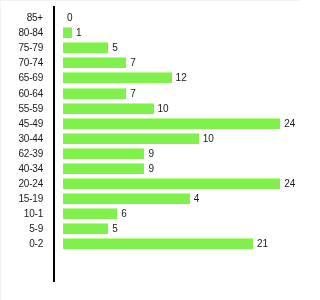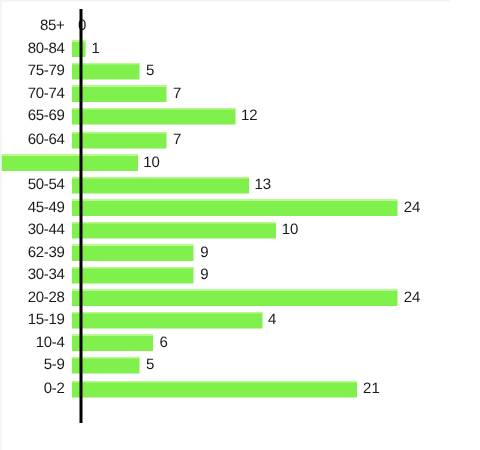--- a/index.html
+++ b/index.html
@@ -25,20 +25,21 @@
     left: 0;
     top: 9px;
     width: 300px;
     height: 284px;
   }
   .row {
     position: relative;
     height: 15.1px;
     display: flex;
     align-items: center;
+    gap: 15px;
   }
   .cat-label {
     width: 47px;
     flex: 0 0 47px;
     text-align: right;
     font-size: 10px;
     line-height: 11px;
     color: #1a1a1a;
     letter-spacing: -0.2px;
     padding-right: 5px;
@@ -119,33 +120,27 @@
         </div>
       </div>
       <div class="row">
         <div class="cat-label">60-64</div>
         <div class="bar-zone">
           <div class="bar" style="width: 63.35px;"></div>
           <div class="val-label">7</div>
         </div>
       </div>
       <div class="row">
+        <div class="cat-label">55-59</div>
         <div class="bar-zone">
           <div class="bar" style="width: 90.5px;"></div>
           <div class="val-label">10</div>
         </div>
       </div>
       <div class="row">
-        <div class="cat-label">50-54</div>
-        <div class="bar-zone">
-          <div class="bar" style="width: 117.65px;"></div>
-          <div class="val-label">13</div>
-        </div>
-      </div>
-      <div class="row">
         <div class="cat-label">45-49</div>
         <div class="bar-zone">
           <div class="bar" style="width: 217.2px;"></div>
           <div class="val-label">24</div>
         </div>
       </div>
       <div class="row">
         <div class="cat-label">30-44</div>
         <div class="bar-zone">
           <div class="bar" style="width: 135.75px;"></div>
@@ -153,42 +148,42 @@
         </div>
       </div>
       <div class="row">
         <div class="cat-label">62-39</div>
         <div class="bar-zone">
           <div class="bar" style="width: 81.45px;"></div>
           <div class="val-label">9</div>
         </div>
       </div>
       <div class="row">
-        <div class="cat-label">30-34</div>
+        <div class="cat-label">40-34</div>
         <div class="bar-zone">
           <div class="bar" style="width: 81.45px;"></div>
           <div class="val-label">9</div>
         </div>
       </div>
       <div class="row">
-        <div class="cat-label">20-28</div>
+        <div class="cat-label">20-24</div>
         <div class="bar-zone">
           <div class="bar" style="width: 217.2px;"></div>
           <div class="val-label">24</div>
         </div>
       </div>
       <div class="row">
         <div class="cat-label">15-19</div>
         <div class="bar-zone">
           <div class="bar" style="width: 126.7px;"></div>
           <div class="val-label">4</div>
         </div>
       </div>
       <div class="row">
-        <div class="cat-label">10-4</div>
+        <div class="cat-label">10-1</div>
         <div class="bar-zone">
           <div class="bar" style="width: 54.3px;"></div>
           <div class="val-label">6</div>
         </div>
       </div>
       <div class="row">
         <div class="cat-label">5-9</div>
         <div class="bar-zone">
           <div class="bar" style="width: 45.25px;"></div>
           <div class="val-label">5</div>

